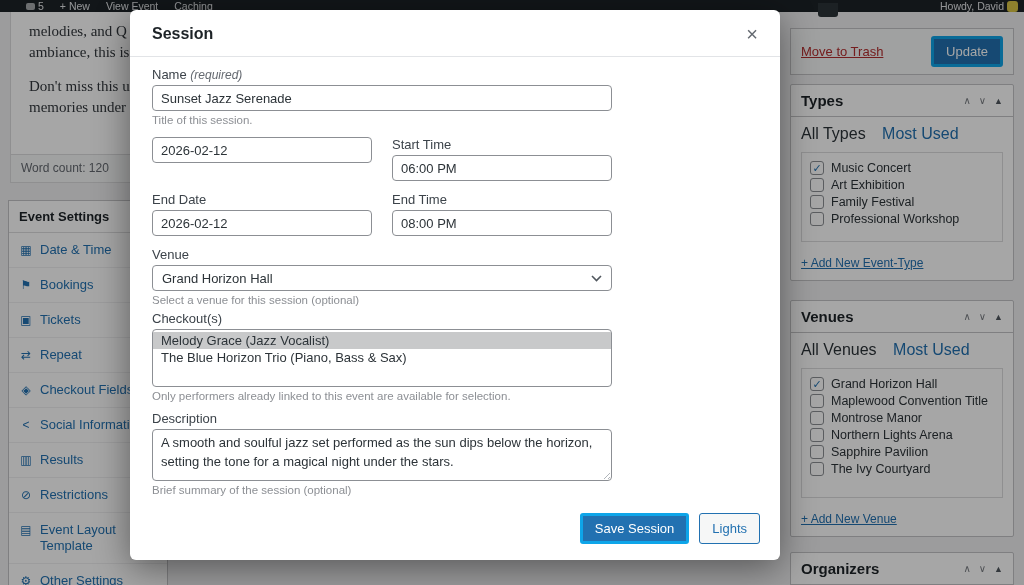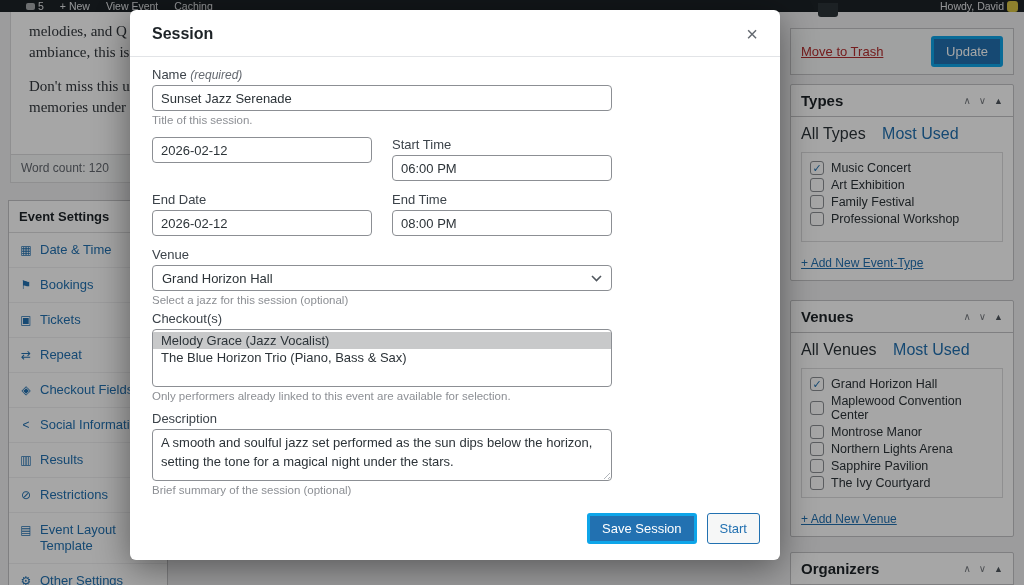--- a/index.html
+++ b/index.html
@@ -231,21 +231,21 @@
   </div>
   <div class="checklist cl-venues">
     <label class="chk-row">
       <span class="chk checked">
           <i>✓</i>
         </span>
       <span>Grand Horizon Hall</span>
     </label>
     <label class="chk-row">
       <span class="chk"></span>
-      <span>Maplewood Convention Center</span>
+      <span>Maplewood Convention Title</span>
     </label>
     <label class="chk-row">
       <span class="chk"></span>
       <span>Montrose Manor</span>
     </label>
     <label class="chk-row">
       <span class="chk"></span>
       <span>Northern Lights Arena</span>
     </label>
     <label class="chk-row">
@@ -313,21 +313,21 @@
     </div>
 
     <div class="field mb-s">
       <label class="f-label">Venue</label>
       <div class="selectbox">
         <span>Grand Horizon Hall</span>
         <svg width="11" height="7" viewBox="0 0 11 7">
           <polyline points="1,1 5.5,5.5 10,1" fill="none" stroke="#50575e" stroke-width="1.6"></polyline>
         </svg>
       </div>
-      <p class="help">Select a jazz for this session (optional)</p>
+      <p class="help">Select a venue for this session (optional)</p>
     </div>
 
     <div class="field mb-m">
       <label class="f-label">Checkout(s)</label>
       <div class="listbox">
         <div class="opt selected">Melody Grace (Jazz Vocalist)</div>
         <div class="opt">The Blue Horizon Trio (Piano, Bass &amp; Sax)</div>
       </div>
       <p class="help">Only performers already linked to this event are available for selection.</p>
     </div>
@@ -337,15 +337,15 @@
       <div class="txtwrap">
         <textarea class="txtarea" style="">A smooth and soulful jazz set performed as the sun dips below the horizon, setting the tone for a magical night under the stars.</textarea>
         <span class="resize-handle"></span>
       </div>
       <p class="help">Brief summary of the session (optional)</p>
     </div>
   </div>
 
   <div class="m-footer">
     <button class="btn-primary">Save Session</button>
-    <button class="btn-secondary">Start</button>
+    <button class="btn-secondary">Lights</button>
   </div>
 </div>
 
 </body></html>

